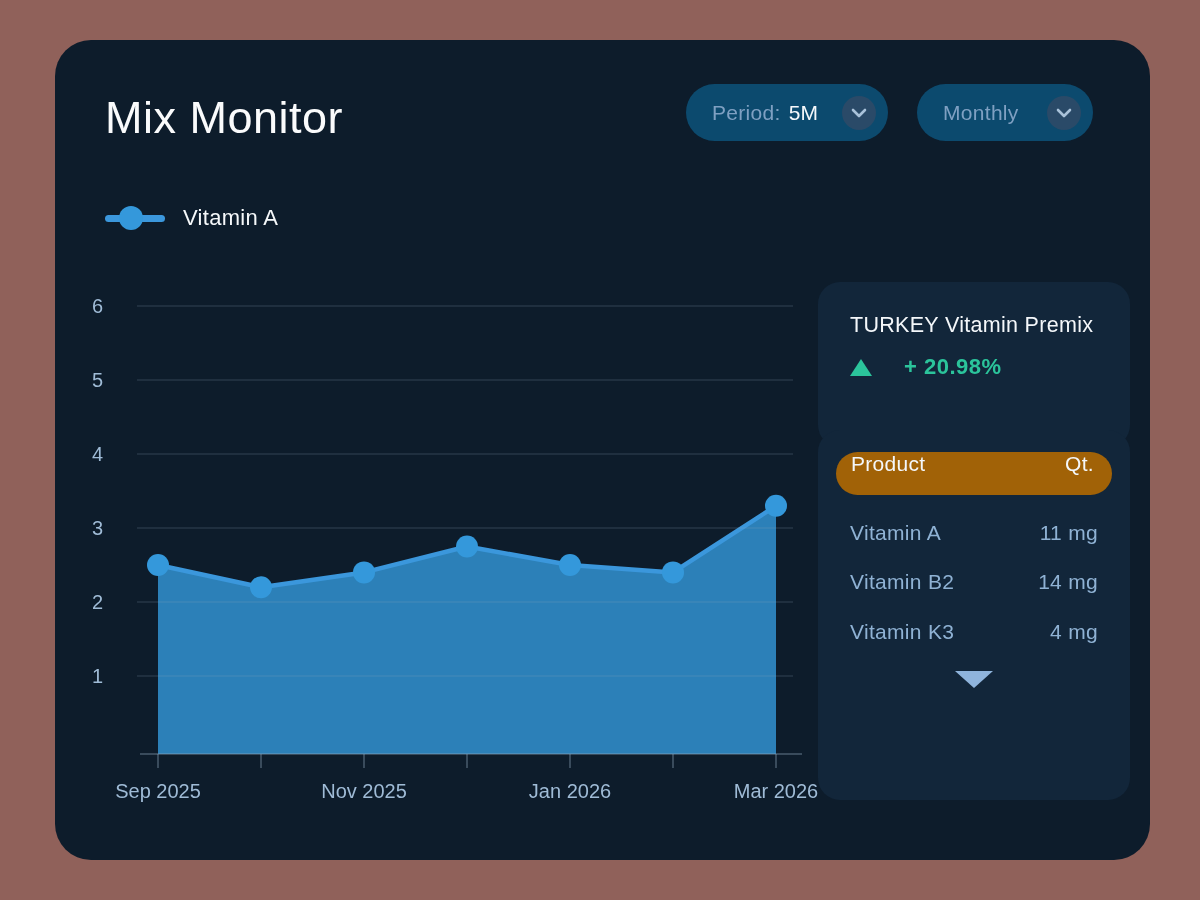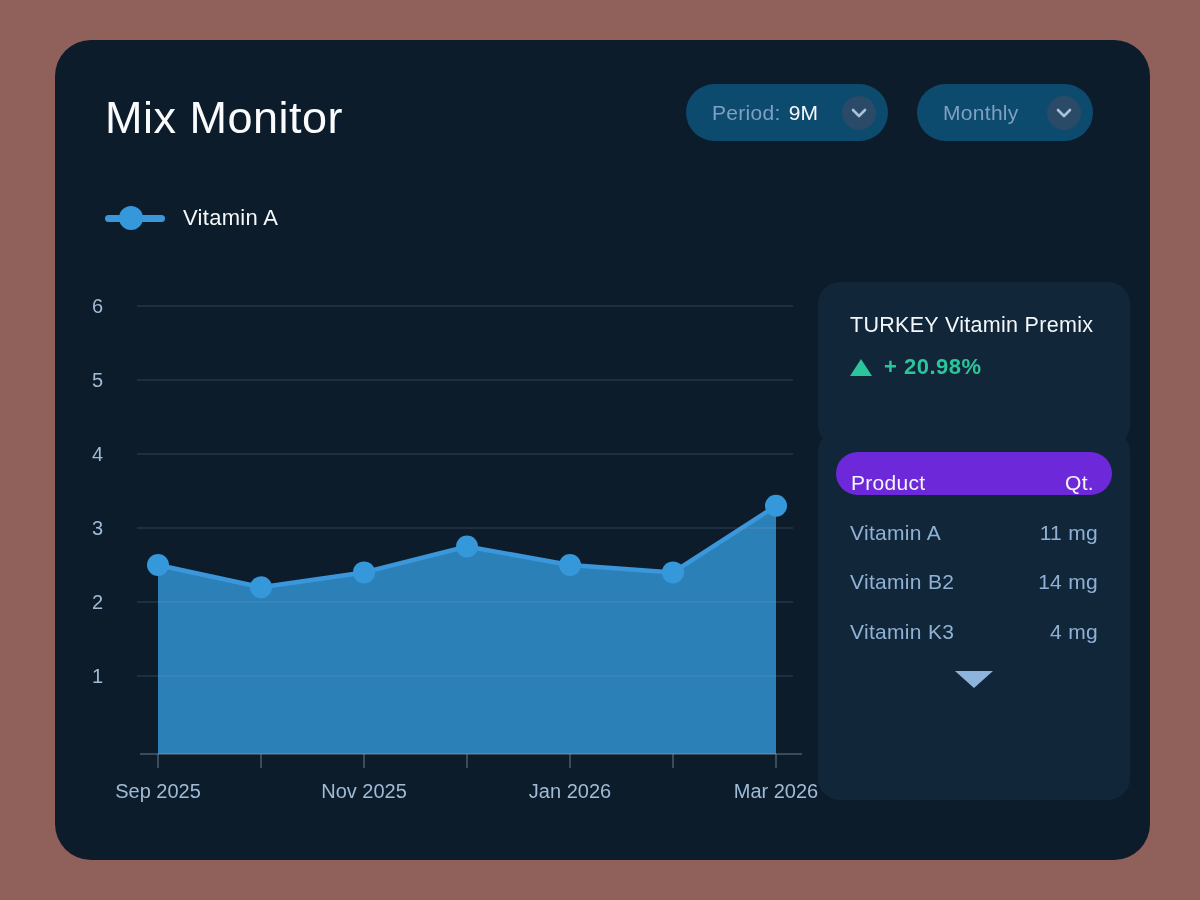--- a/index.html
+++ b/index.html
@@ -101,27 +101,28 @@
     width: 0; height: 0;
     border-left: 11px solid transparent;
     border-right: 11px solid transparent;
     border-bottom: 17px solid #2BC49B;
   }
   .change-text {
     font-size: 22px;
     font-weight: bold;
     color: #2BC49B;
     letter-spacing: 0.5px;
+    margin-left: 20px;
   }
   .table-card { left: 763px; top: 390px; width: 312px; height: 370px; padding: 22px 18px 0 18px; }
   .table-header {
     height: 43px;
     border-radius: 22px;
-    background: #6d28d9;
-    display: flex; align-items: flex-end; justify-content: space-between;
+    background: #a16207;
+    display: flex; align-items: flex-start; justify-content: space-between;
     padding: 0 18px 0 15px;
   }
   .th-text { font-size: 21px; color: #F4F7FA; letter-spacing: 0.3px; }
   .table-rows { margin-top: 13px; padding: 0 14px 0 14px; }
   .table-row {
     height: 49.6px;
     display: flex; align-items: center; justify-content: space-between;
   }
   .cell-product, .cell-qty { font-size: 21px; color: #8FB2D4; letter-spacing: 0.3px; }
   .more-arrow-wrap {
@@ -138,21 +139,21 @@
 </style>
 </head>
 <body>
 
 <div class="main-card">
 
   <div class="page-title">Mix Monitor</div>
 
   <div class="pill pill-period">
     <span class="pill-label">Period:</span>
-    <span class="pill-value">9M</span>
+    <span class="pill-value">5M</span>
     <span class="chevron-circle">
       <svg width="16" height="10" viewBox="0 0 16 10">
           <polyline points="2,2 8,8 14,2" fill="none" stroke="#A9C2DA" stroke-width="2.6" stroke-linecap="round" stroke-linejoin="round"></polyline>
         </svg>
     </span>
   </div>
 
   <div class="pill pill-interval">
     <span class="pill-label">Monthly</span>
     <span class="chevron-circle">

